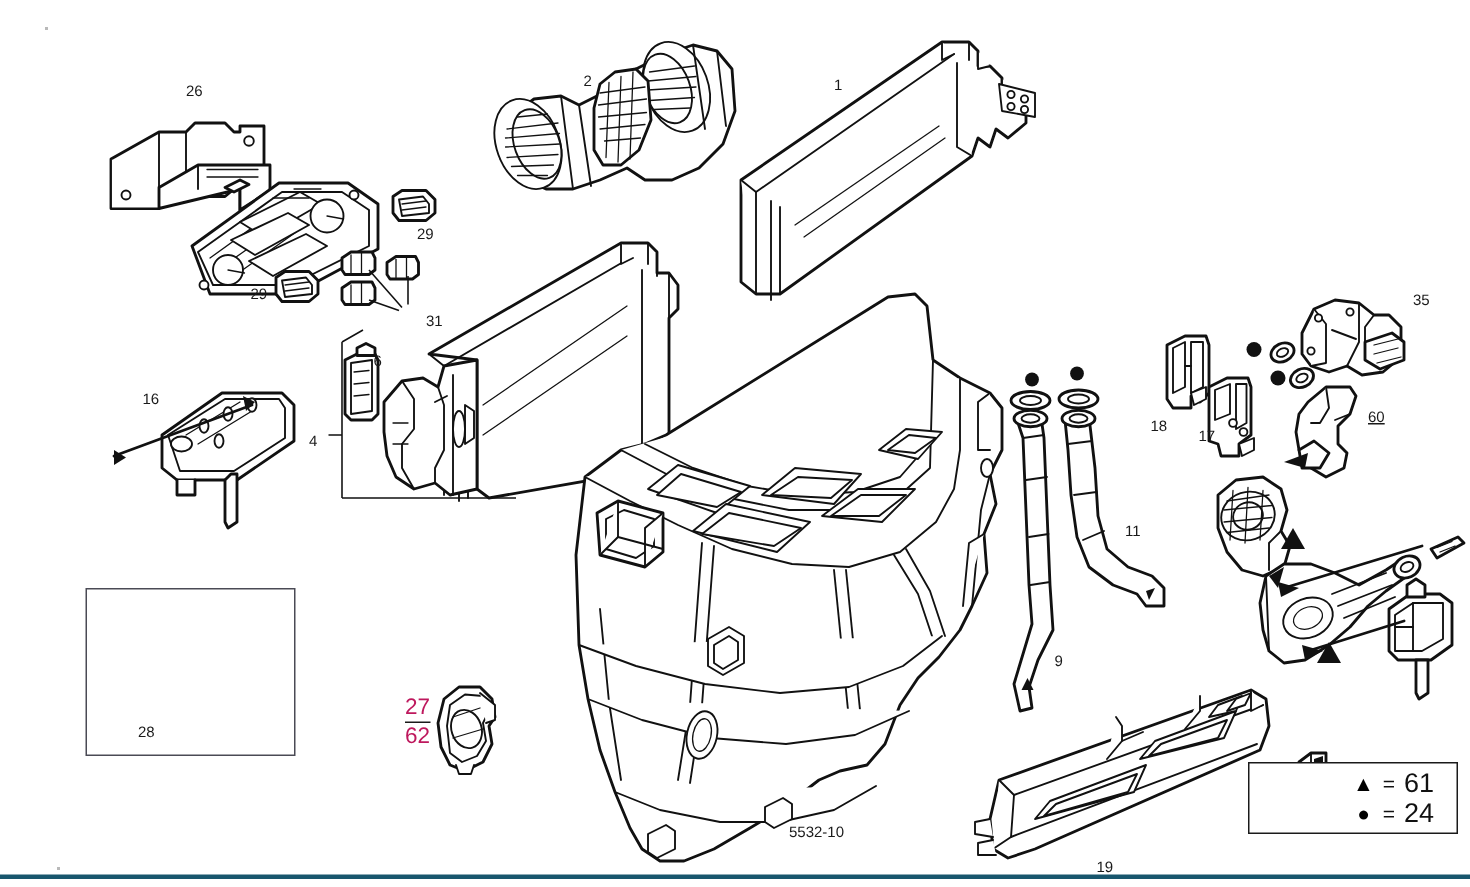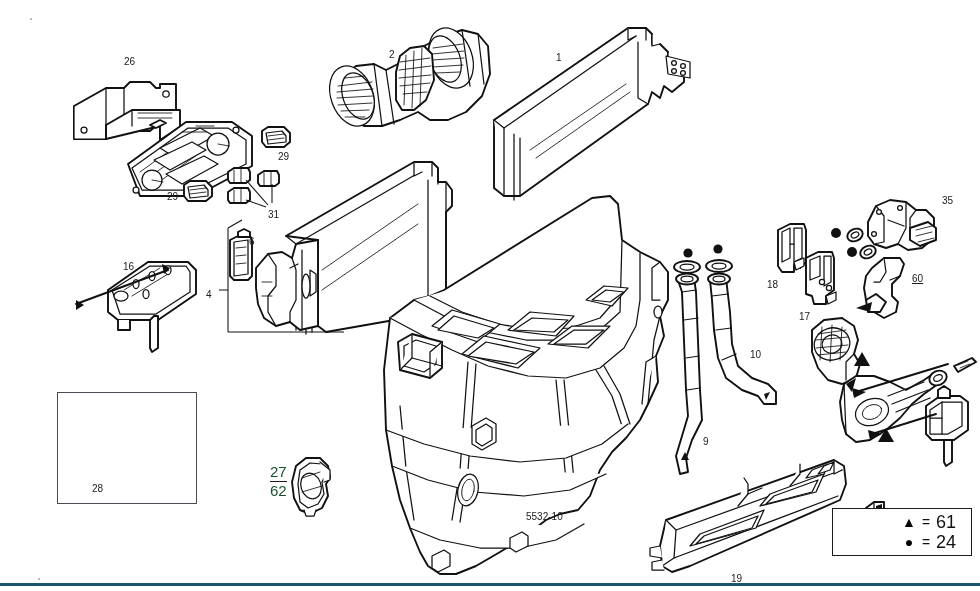--- a/index.html
+++ b/index.html
@@ -2,21 +2,21 @@
 <html><head>
 <meta charset="utf-8">
 <style>
   html,body{margin:0;padding:0;background:#fff;}
   body{font-family:"Liberation Sans",sans-serif;}
   #page{position:relative;width:980px;height:591px;background:#ffffff;overflow:hidden;}
   #svg-root{position:absolute;left:0;top:0;width:980px;height:591px;}
   .lbl{position:absolute;font-family:"Liberation Sans",sans-serif;color:#1a1a1a;
        font-size:10px;white-space:nowrap;line-height:1;}
   .frac{position:absolute;text-align:center;line-height:1.05;}
-  .frac .num,.frac .den{display:block;font-size:15px;color:#14532d;}
+  .frac .num,.frac .den{display:block;font-size:15px;color:#be185d;}
   .frac .bar{display:block;height:1px;background:#1a1a1a;margin:1px 0;}
   #legend-box{position:absolute;left:832px;top:508px;width:140px;height:48px;
      border:1.5px solid #1a1a1a;background:#fff;box-sizing:border-box;}
   #legend-rows{position:absolute;left:902px;top:512px;width:70px;}
   .legend-row{display:flex;align-items:center;height:20px;gap:5px;}
   .legend-row .gl{font-size:14px;color:#000;width:14px;text-align:center;}
   .legend-row .eq{font-size:14px;color:#111;width:10px;text-align:center;}
   .legend-row .nm{font-size:18px;color:#111;}
   #inset-28{position:absolute;left:57px;top:392px;width:140px;height:112px;
      border:1.2px solid #4a4a55;background:#fff;box-sizing:border-box;}
@@ -520,33 +520,33 @@
       <span class="eq">=</span>
       <span class="nm">24</span>
     </div>
   </div>
 
   <span class="lbl" style="left: 124px; top: 57px;">26</span>
   <span class="lbl" style="left: 389px; top: 50px;">2</span>
   <span class="lbl" style="left: 556px; top: 53px;">1</span>
   <span class="lbl" style="left: 278px; top: 152px;">29</span>
   <span class="lbl" style="left: 167px; top: 192px;">29</span>
-  <span class="lbl" style="left: 268px; top: 210px;">31</span>
+  <span class="lbl" style="left: 284px; top: 210px;">31</span>
   <span class="lbl" style="left: 249px; top: 237px;">6</span>
   <span class="lbl" style="left: 206px; top: 290px;">4</span>
-  <span class="lbl" style="left: 123px; top: 262px;">16</span>
+  <span class="lbl" style="left: 95px; top: 262px;">16</span>
   <span class="lbl" style="left: 942px; top: 196px;">35</span>
   <span class="lbl" style="left: 767px; top: 280px;">18</span>
-  <span class="lbl" style="left: 799px; top: 312px;">17</span>
+  <span class="lbl" style="left: 799px; top: 287px;">17</span>
   <span class="lbl" style="left: 912px; top: 274px; text-decoration: underline;">60</span>
-  <span class="lbl" style="left: 750px; top: 350px;">10</span>
+  <span class="lbl" style="left: 750px; top: 350px;">11</span>
   <span class="lbl" style="left: 703px; top: 437px;">9</span>
   <span class="lbl" style="left: 731px; top: 574px;">19</span>
   <span class="lbl" style="left: 72px; top: 484px; margin-left: 20px;">28</span>
-  <span class="lbl" style="left: 526px; top: 512px;">5532-10</span>
+  <span class="lbl" style="left: 526px; top: 551px;">5532-10</span>
 
   <div class="frac" style="left: 270px; top: 464px;">
     <span class="num">27</span>
     <span class="bar"></span>
     <span class="den">62</span>
   </div>
 
   <span class="dotspeck" style="left:38px;top:578px;"></span>
   <span class="dotspeck" style="left:30px;top:18px;"></span>
 

